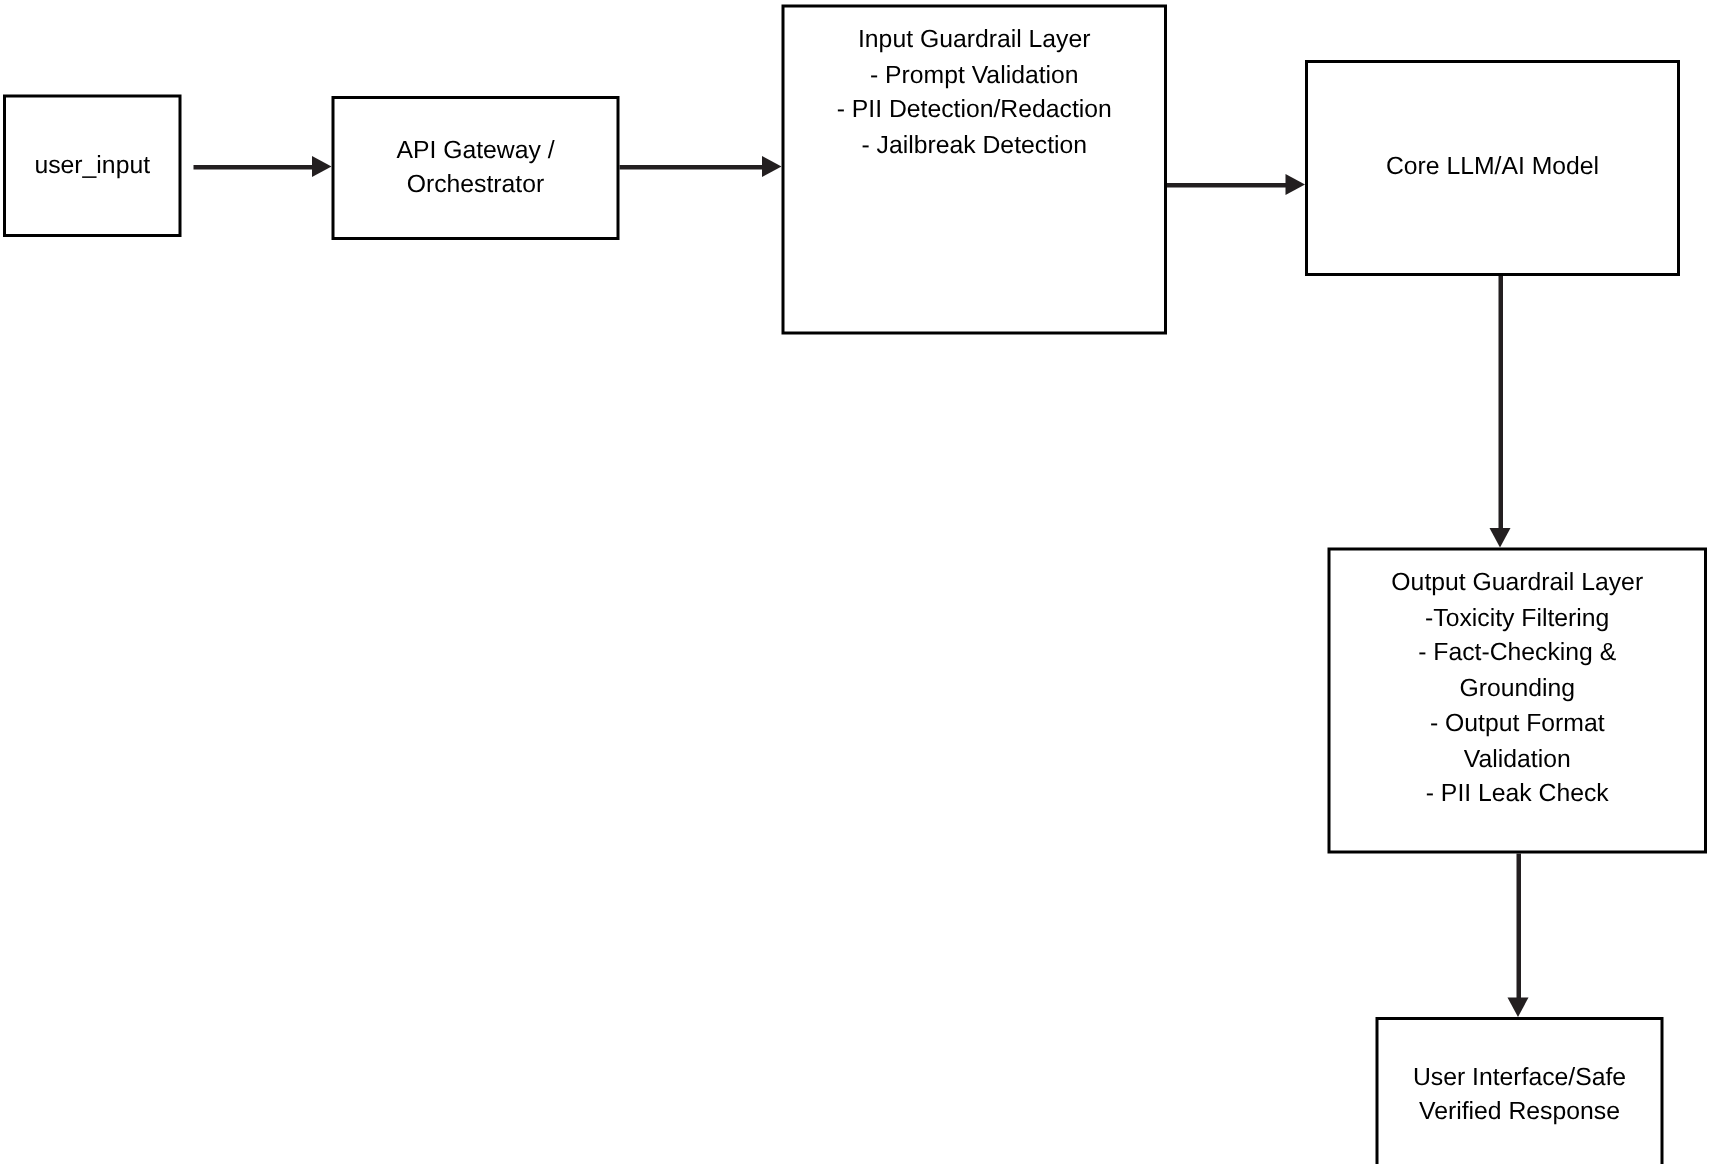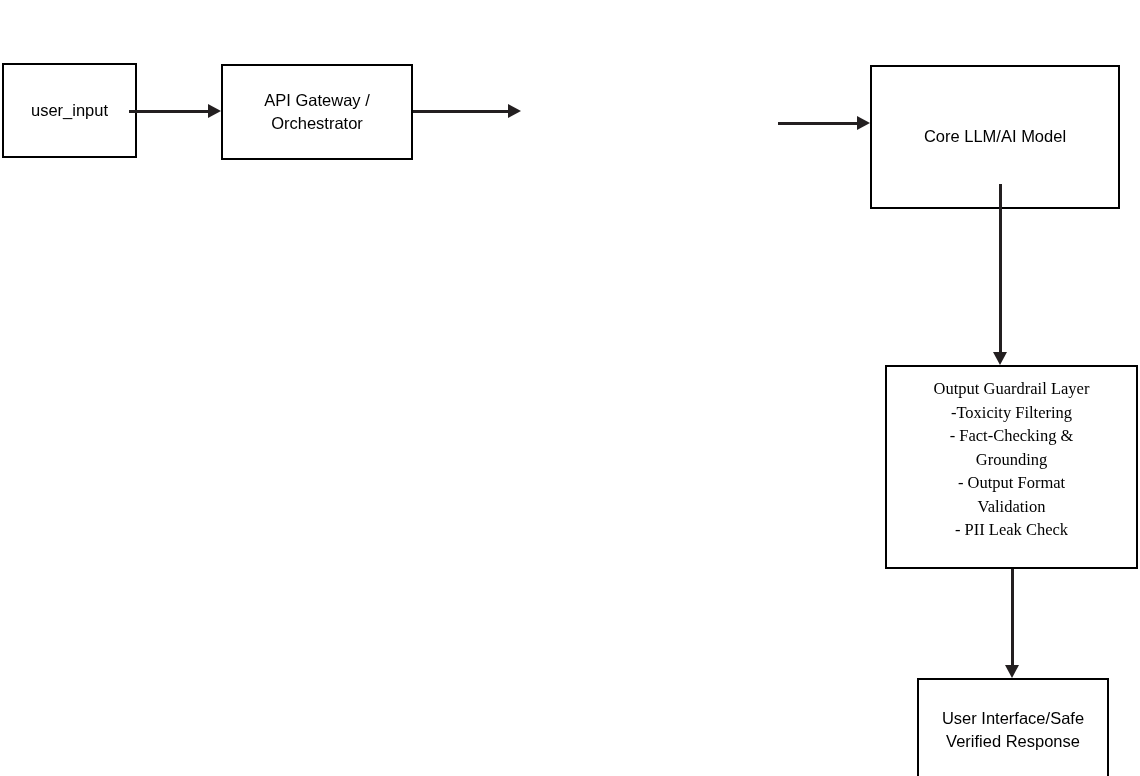--- a/index.html
+++ b/index.html
@@ -38,25 +38,25 @@
   }
   
   .node.top-text {
     align-items: flex-start;
   }
   .node.top-text .node-label {
     padding-top: 10px;
   }
 
   
-  #node-user-input   { left: 2px;   top: 63px;  width: 135px; height: 95px; }
+  #node-user-input   { left: 2px;   top: 63px;  width: 119px; height: 95px; }
   #node-api-gateway  { left: 221px; top: 64px;  width: 192px; height: 96px; }
   #node-input-guard  { left: 521px; top: 3px;   width: 257px; height: 220px; }
-  #node-core-llm     { left: 870px; top: 40px;  width: 250px; height: 144px; margin-top: 25px; }
-  #node-output-guard { left: 885px; top: 365px; width: 253px; height: 204px; font-family: Liberation Serif, serif; }
+  #node-core-llm     { left: 870px; top: 40px;  width: 250px; height: 144px; }
+  #node-output-guard { left: 885px; top: 365px; width: 253px; height: 204px; }
   #node-ui-response  { left: 917px; top: 678px; width: 192px; height: 104px; }
 
   
   .edge {
     position: absolute;
     background: #231f20;
   }
   .edge.horizontal { height: 2.5px; }
   .edge.vertical   { width: 2.5px; }
 
@@ -99,20 +99,26 @@
 
   <div class="node" id="node-user-input">
     <span class="node-label">user_input</span>
   </div>
 
   <div class="node" id="node-api-gateway">
     <span class="node-label">API Gateway /
 Orchestrator</span>
   </div>
 
+  <div class="node top-text" id="node-input-guard">
+    <span class="node-label">Input Guardrail Layer
+ - Prompt Validation
+- PII Detection/Redaction
+- Jailbreak Detection</span>
+  </div>
 
   <div class="node" id="node-core-llm">
     <span class="node-label">Core LLM/AI Model</span>
   </div>
 
   <div class="node top-text" id="node-output-guard">
     <span class="node-label">Output  Guardrail Layer
 -Toxicity Filtering
  -  Fact-Checking &amp;
 Grounding

